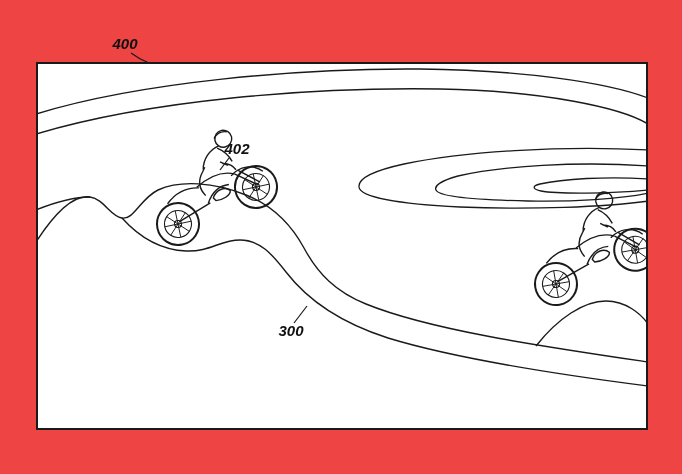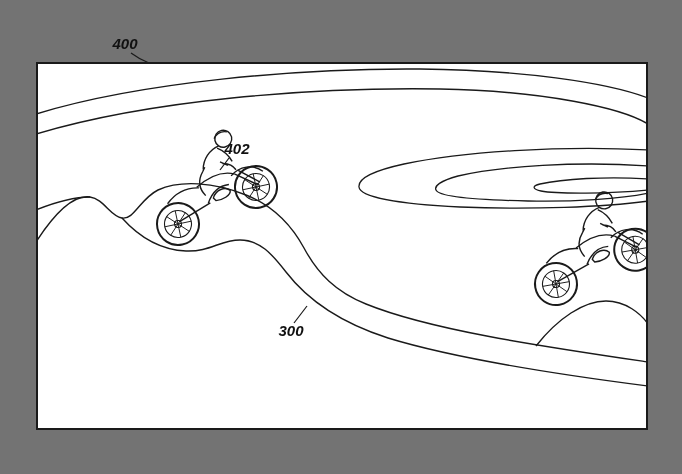--- a/index.html
+++ b/index.html
@@ -8,21 +8,21 @@
     background: #ffffff;
     width: 682px;
     height: 474px;
     overflow: hidden;
     font-family: "Liberation Sans", sans-serif;
   }
   .page {
     position: relative;
     width: 682px;
     height: 474px;
-    background: #737373;
+    background: #ef4444;
   }
   svg {
     display: block;
   }
   .ref-label {
     font-family: "Liberation Sans", sans-serif;
     font-style: italic;
     font-weight: 600;
     font-size: 15px;
     fill: #111111;

